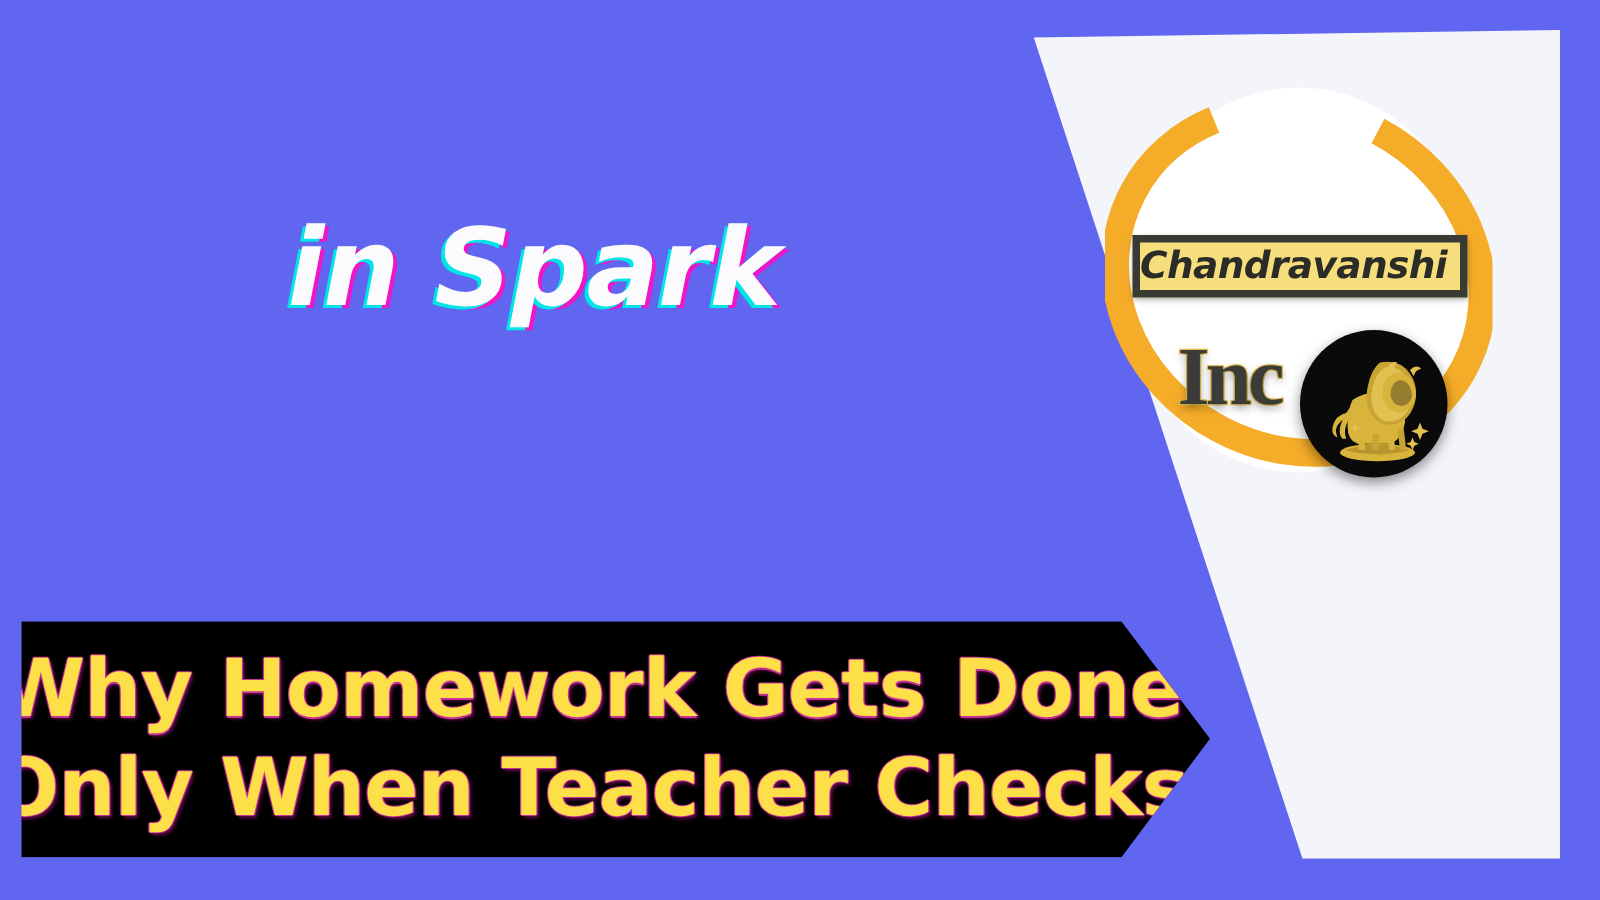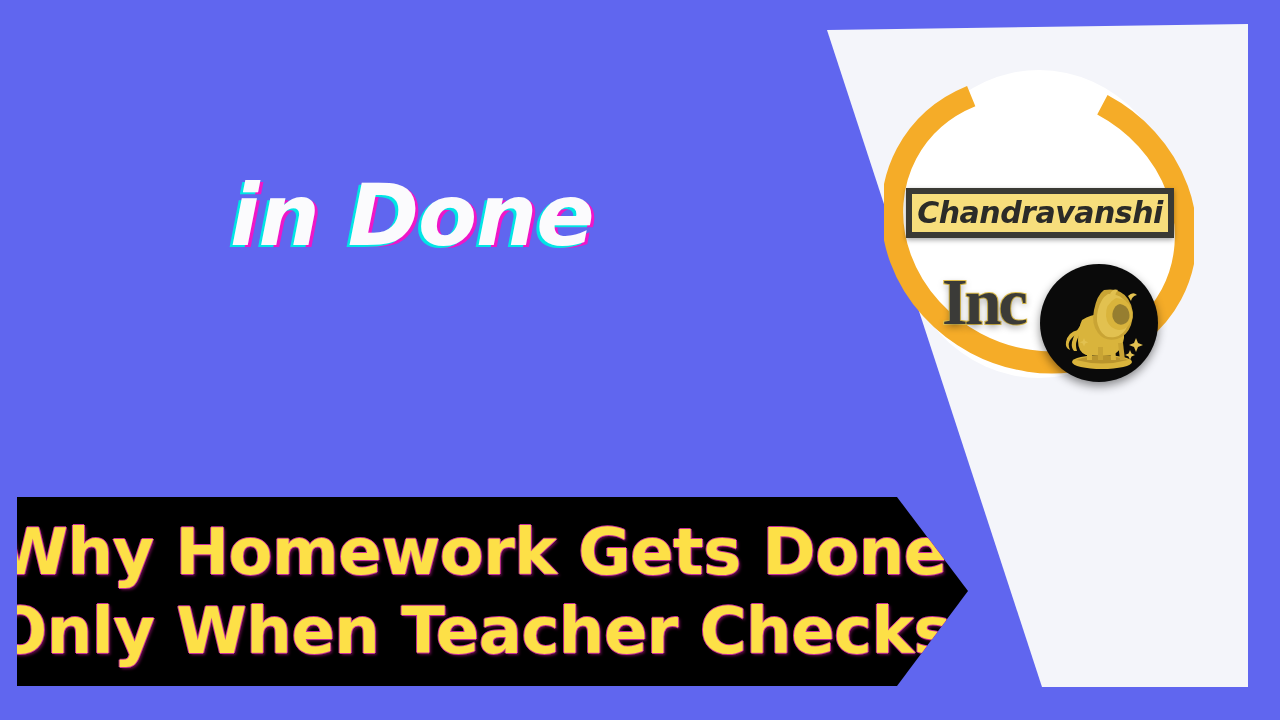--- a/index.html
+++ b/index.html
@@ -53,21 +53,21 @@
     position: absolute;
     left: 22px;
     top: 126px;
     width: 268px;
     height: 50px;
     background: #f7de7c;
     border: 6px solid #3a3a35;
     box-sizing: border-box;
     display: flex;
     align-items: center;
-    justify-content: center;
+    justify-content: flex-start;
     box-shadow: 0 2px 5px rgba(0,0,0,0.35);
   }
   .name-plate-text {
     font-family: "DejaVu Sans", sans-serif;
     font-weight: bold;
     font-style: italic;
     font-size: 30px;
     color: #2b2b28;
     letter-spacing: -0.5px;
     line-height: 1;
@@ -222,21 +222,21 @@
         <path d="M88 32 q5 -5 9 -1 q-5 1 -6 6 z" fill="#e2c150"></path>
 
         <path d="M96 74 l2 5 l5 2 l-5 2 l-2 5 l-2 -5 l-5 -2 l5 -2 z" fill="#e2c150"></path>
         <path d="M90 86 l1.5 3.5 l3.5 1.5 l-3.5 1.5 l-1.5 3.5 l-1.5 -3.5 l-3.5 -1.5 l3.5 -1.5 z" fill="#e2c150"></path>
         <path d="M44 74 l1.2 3 l3 1.2 l-3 1.2 l-1.2 3 l-1.2 -3 l-3 -1.2 l3 -1.2 z" fill="#e2c150"></path>
       </svg>
     </div>
   </div>
 
   <div class="headline">
-    <div class="headline-line2">in Done</div>
+    <div class="headline-line2">in Spark</div>
   </div>
 
   <div class="banner">
     <div class="banner-inner">
       <div class="banner-line">Why Homework Gets Done</div>
       <div class="banner-line">Only When Teacher Checks</div>
     </div>
   </div>
 
 </div>

